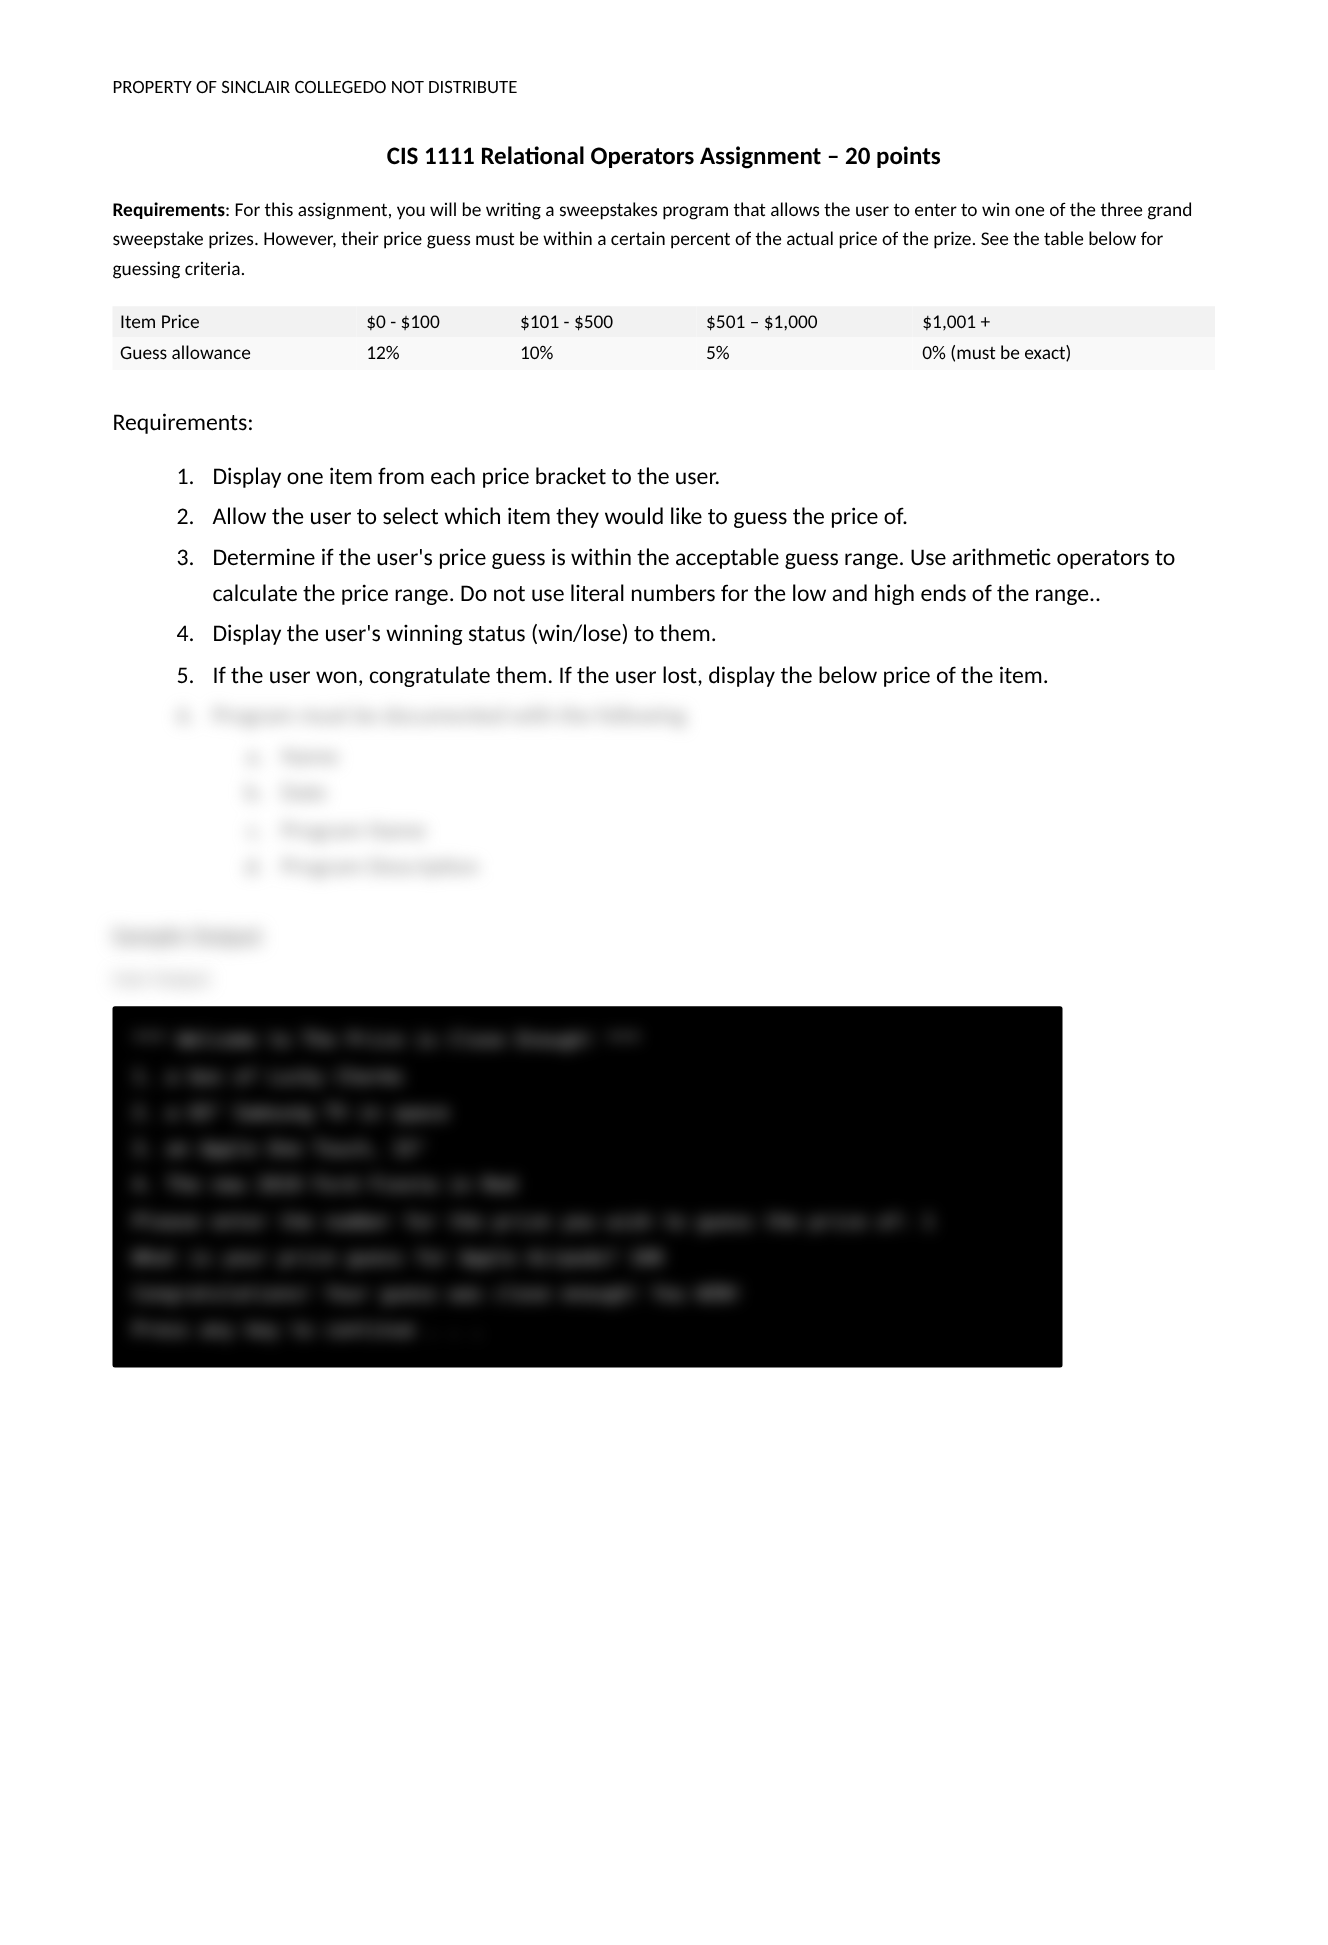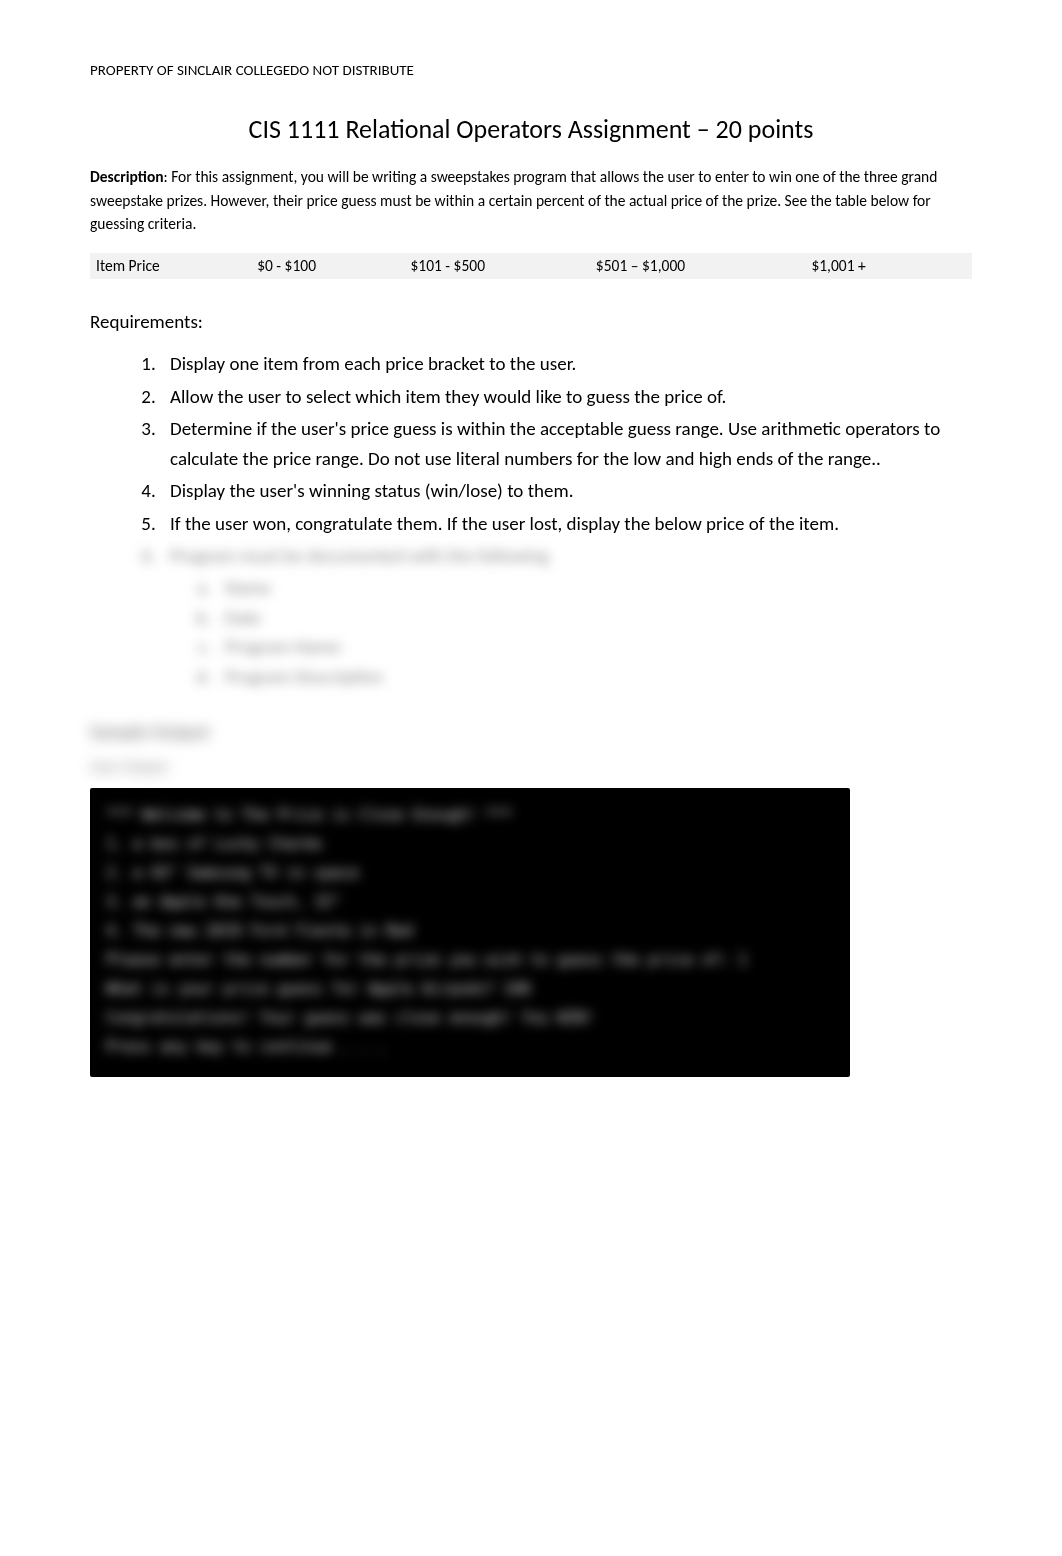--- a/index.html
+++ b/index.html
@@ -12,22 +12,22 @@
       line-height: 1.4;
     }
     .header-row {
       display: flex;
       justify-content: flex-start;
       font-size: 15px;
       margin-bottom: 30px;
     }
     .title {
       text-align: center;
-      font-weight: normal;
-      font-size: 26px;
+      font-weight: bold;
+      font-size: 20px;
       margin-bottom: 18px;
     }
     .description {
       font-size: 15.5px;
       margin-bottom: 18px;
       line-height: 1.5;
     }
     .description .bold { font-weight: bold; }
     table {
       width: 100%;
@@ -103,31 +103,38 @@
 <body>
 
 <div class="header-row">
   <span>PROPERTY OF SINCLAIR COLLEGE</span>
   <span>DO NOT DISTRIBUTE</span>
 </div>
 
 <div class="title">CIS 1111 Relational Operators Assignment – 20 points</div>
 
 <div class="description">
-  <span class="bold">Description</span><span>: For this assignment, you will be writing a sweepstakes program that allows the user to enter to win one of the three grand sweepstake prizes. However, their price guess must be within a certain percent of the actual price of the prize. See the table below for guessing criteria.</span>
+  <span class="bold">Requirements</span><span>: For this assignment, you will be writing a sweepstakes program that allows the user to enter to win one of the three grand sweepstake prizes. However, their price guess must be within a certain percent of the actual price of the prize. See the table below for guessing criteria.</span>
 </div>
 
 <table>
   <tbody>
       <tr>
     <td>Item Price</td>
     <td>$0 - $100</td>
     <td>$101 - $500</td>
     <td>$501 – $1,000</td>
     <td>$1,001 +</td>
+  </tr>
+  <tr>
+    <td>Guess allowance</td>
+    <td>12%</td>
+    <td>10%</td>
+    <td>5%</td>
+    <td>0% (must be exact)</td>
   </tr>
 </tbody>
   </table>
 
 <div class="section-head">Requirements:</div>
 
 <ol class="req-list">
   <li>Display one item from each price bracket to the user.</li>
   <li>Allow the user to select which item they would like to guess the price of.</li>
   <li>Determine if the user's price guess is within the acceptable guess range.  Use arithmetic operators to calculate the price range.  Do not use literal numbers for the low and high ends of the range..</li>

